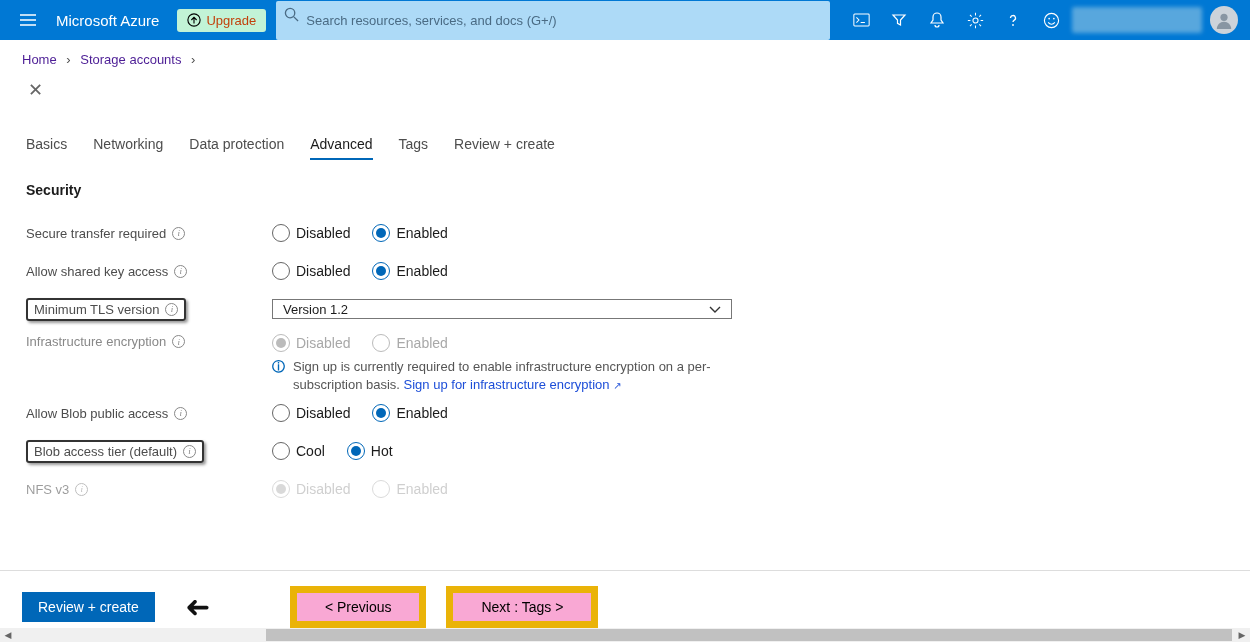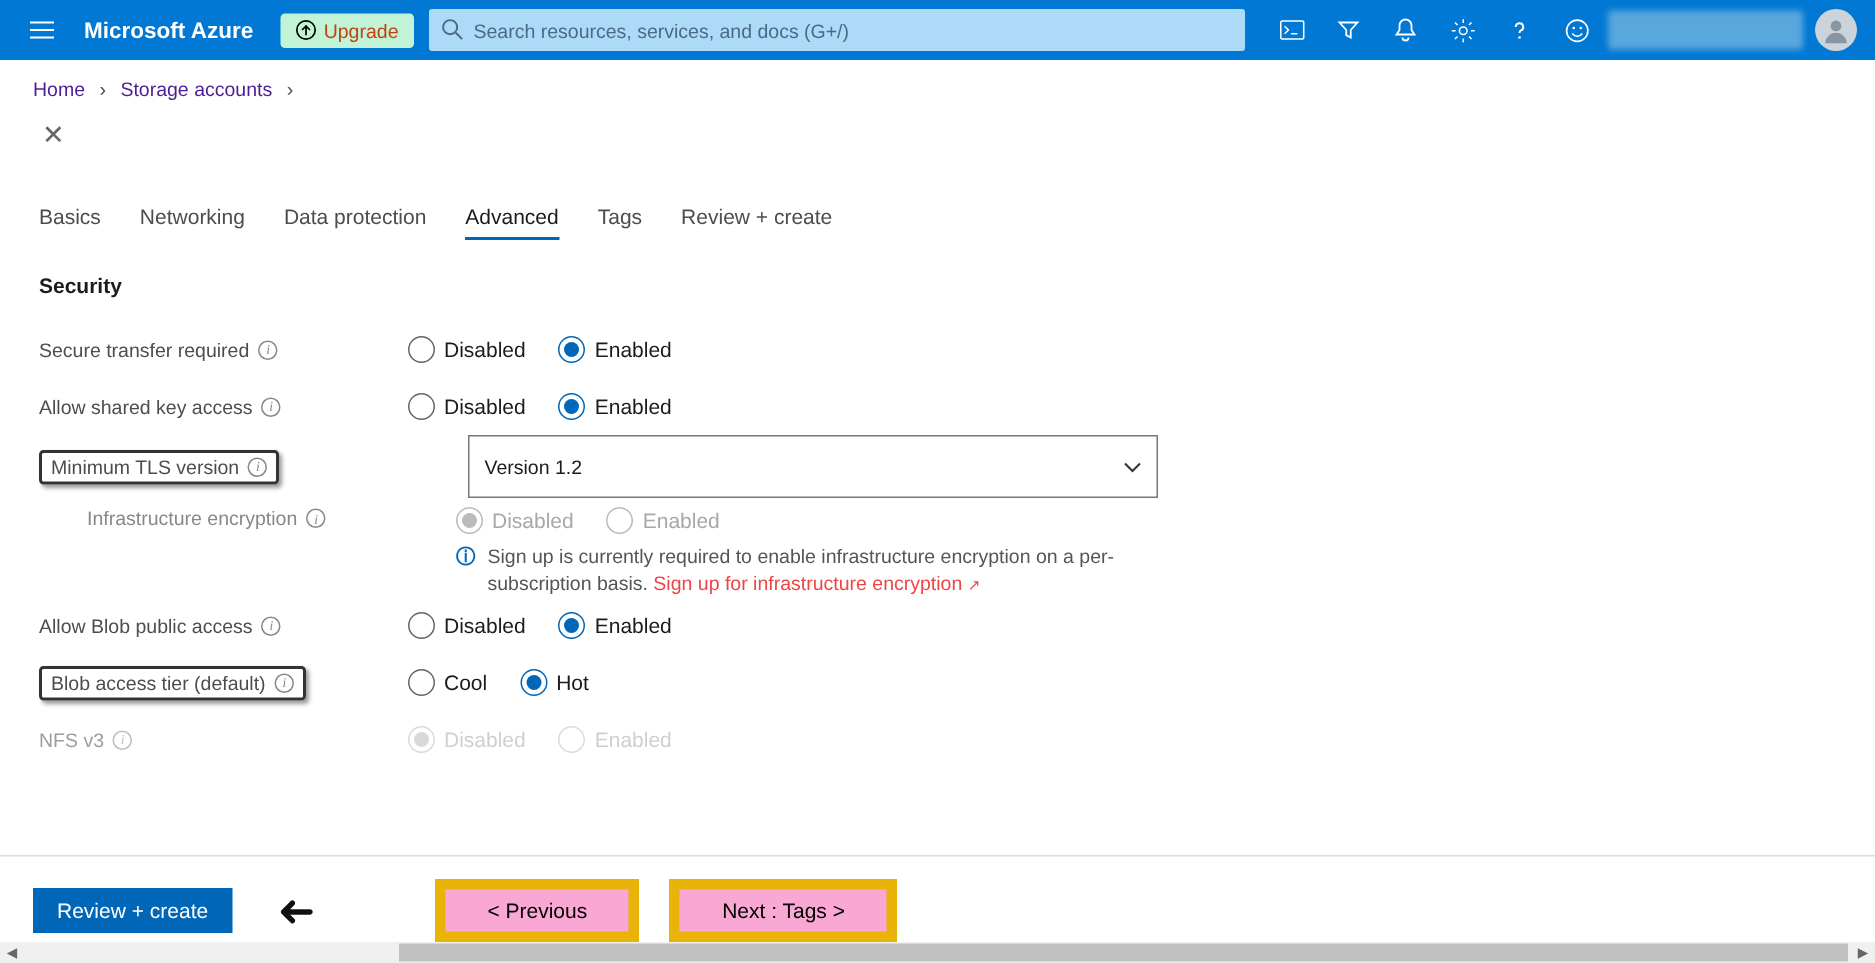--- a/index.html
+++ b/index.html
@@ -1,25 +1,25 @@
 <!DOCTYPE html>
 <html><head>
 <meta charset="utf-8">
 <style>
   * { box-sizing: border-box; margin: 0; padding: 0; font-family: "Segoe UI", Arial, sans-serif; }
   body { width: 1250px; height: 642px; overflow: hidden; background: #fff; position: relative; }
 
   
   .topbar { height: 40px; background: #0078d4; display: flex; align-items: center; color: #fff; padding: 0 8px; }
   .hamburger { width: 40px; display:flex; align-items:center; justify-content:center; cursor:pointer; }
-  .brand { font-weight:700; font-size:15px; margin: 0 18px 0 8px; white-space:nowrap; }
+  .brand { font-weight:400; font-size:15px; margin: 0 18px 0 8px; white-space:nowrap; }
   .upgrade { background:#c2f3d6; color:#c2410c; border-radius:3px; padding:4px 10px; display:flex; align-items:center; gap:5px; font-size:13px; cursor:pointer; }
   .upgrade svg{width:14px;height:14px;}
   .searchwrap { flex:1; margin:0 10px; }
-  .search { width:100%; height:28px; background:#addaf7; border:none; border-radius:2px; padding:0 10px 0 30px; font-size:13px; color:#333; }
+  .search { width:100%; height:39px; background:#addaf7; border:none; border-radius:2px; padding:0 10px 0 30px; font-size:13px; color:#333; }
   .search::placeholder{color:#4a6b84;}
   .searchwrap{position:relative;}
   .searchicon{position:absolute; left:8px; top:6px; color:#4a6b84;}
   .top-icons { display:flex; align-items:center; gap:4px; margin-left:4px; }
   .top-icons .ic { width:34px; height:40px; display:flex; align-items:center; justify-content:center; cursor:pointer; color:#fff; }
   .acct { display:flex; align-items:center; gap:8px; margin-left:4px; padding-right:4px;}
   .acct .mask { width:130px; height:26px; background:#58a7dd; border-radius:2px; filter:blur(2px); }
   .avatar { width:28px; height:28px; border-radius:50%; background:#ccd3da; display:flex; align-items:center; justify-content:center; color:#5b6a78;}
 
   
@@ -52,25 +52,25 @@
   .info-ic{ width:13px;height:13px; border:1px solid #888; border-radius:50%; display:inline-flex; align-items:center; justify-content:center; font-size:9px; color:#888; font-style:italic; font-family:serif;}
   .ctrl{ display:flex; align-items:flex-end; gap:22px; font-size:14px; color:#1b1b1b;}
   .radio{ display:flex; align-items:center; gap:6px; cursor:pointer;}
   .rdot{ width:18px;height:18px;border:1px solid #666;border-radius:50%; position:relative;}
   .rdot.sel{border-color:#0067b8;}
   .rdot.sel::after{content:"";position:absolute;inset:3px;border-radius:50%;background:#0067b8;}
   .rdot.dis{border-color:#bbb;}
   .rdot.dis.sel{border-color:#bbb;}
   .rdot.dis.sel::after{background:#bbb;}
   .radio.dis{color:#a8a8a8;}
-  .select{ width:460px; height:42px; border:1px solid #777; display:flex; align-items:center; justify-content:space-between; padding:0 10px; font-size:13px; cursor:pointer; background:#fff;margin-left:40px;}
+  .select{ width:460px; height:20px; border:1px solid #777; display:flex; align-items:center; justify-content:space-between; padding:0 10px; font-size:13px; cursor:pointer; background:#fff;}
   .chev{ transform:rotate(0);}
   .hint{ display:flex; gap:8px; font-size:13px; color:#555; max-width:500px; margin-top:6px; line-height:1.4;}
   .hint .bicon{ color:#0067b8; font-weight:bold;}
-  .hint a{color:#ef4444; text-decoration:none;}
+  .hint a{color:#1d4ed8; text-decoration:none;}
   .ext{font-size:10px;}
 
   
   .footer{ position:absolute; left:0; right:0; bottom:14px; height:58px; border-top:1px solid #ddd; padding:14px 22px 0; display:flex; align-items:center; gap:20px; background:#fff;}
   .btn-primary{ background:#0067b8; color:#fff; border:none; padding:7px 16px; font-size:14px; cursor:pointer;}
   .btn{ background:#f9a8d4; border:7px solid #eab308; padding:6px 28px; font-size:14px; cursor:pointer;}
   .arrow-annot{ font-size:30px; color:#111; transform:scaleX(-1); margin-left:10px;}
 
   
   .hscroll{position:absolute; left:0; right:0; bottom:0; height:14px; background:#f0f0f0; display:flex; align-items:center;}
@@ -222,21 +222,21 @@
       <div class="select">
         <span>Version 1.2</span>
         <span class="chev"><svg width="12" height="8" viewBox="0 0 12 8">
               <path d="M1 1l5 5 5-5" fill="none" stroke="#333" stroke-width="1.4"></path>
             </svg></span>
       </div>
     </div>
   </div>
 
   <div class="row" style="align-items:flex-start; margin-top:6px;">
-    <div class="lbl" style="color:#888;margin-left:32px;">
+    <div class="lbl" style="color:#888;">
       <span>Infrastructure encryption</span>
       <span class="info-ic">i</span>
     </div>
     <div>
       <div class="ctrl">
         <label class="radio dis">
             <span class="rdot dis sel"></span>
             <span>Disabled</span>
           </label>
         <label class="radio dis">

